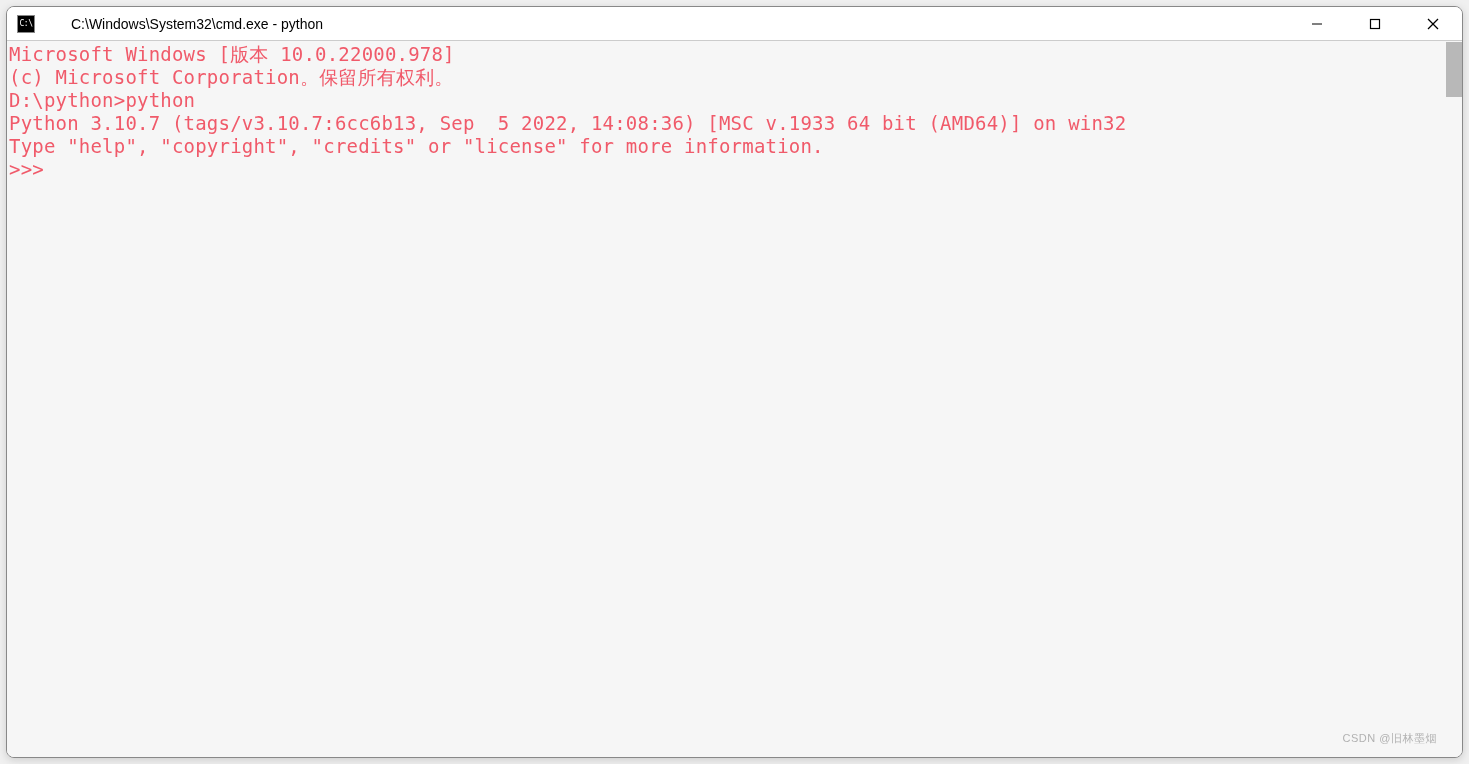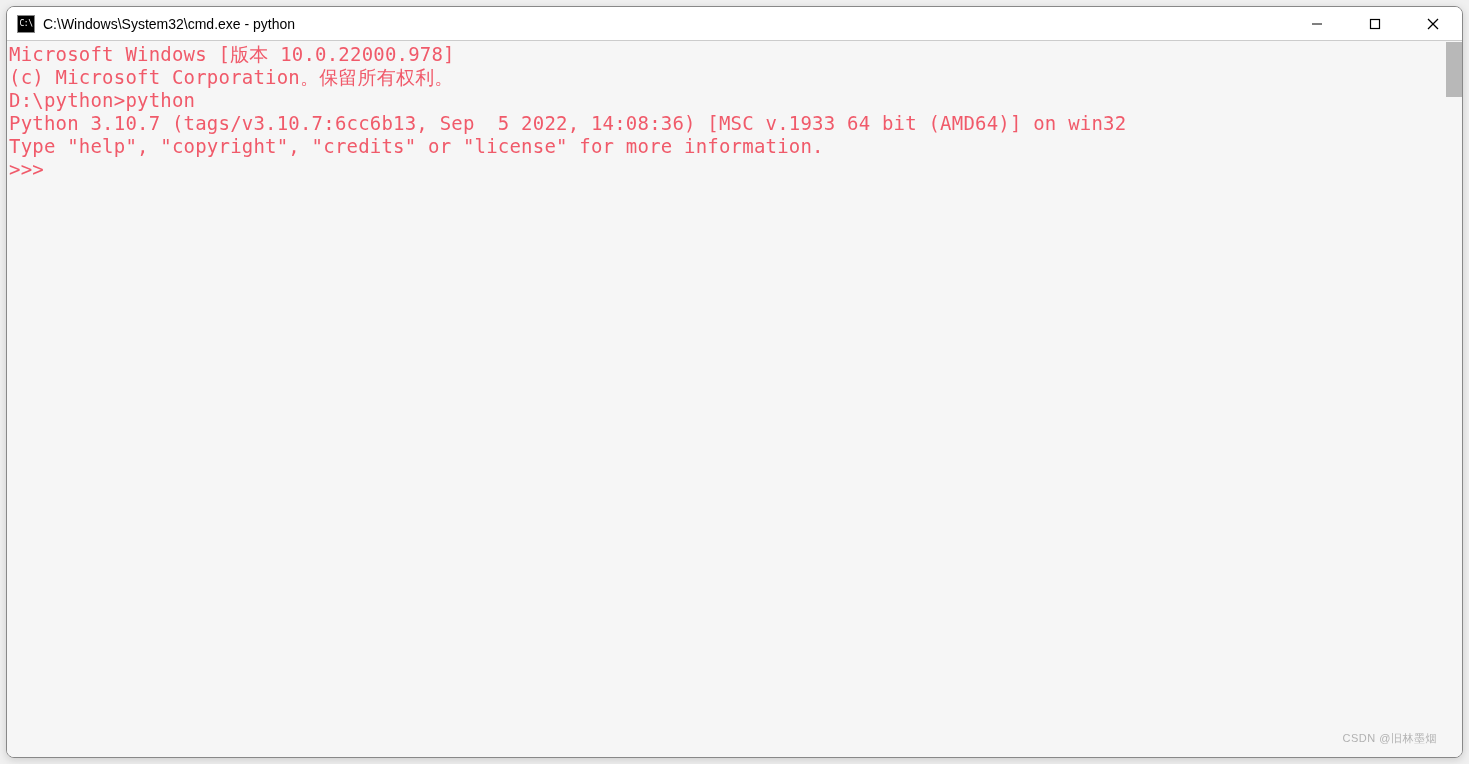--- a/index.html
+++ b/index.html
@@ -49,20 +49,21 @@
       font-size: 8px;
       font-family: "Consolas", monospace;
       letter-spacing: -0.5px;
     }
     .titlebar-title {
       flex: 1;
       font-size: 14px;
       color: #000;
       font-weight: 400;
       white-space: nowrap;
+      margin-left: 28px;
     }
     .win-controls {
       display: flex;
       height: 100%;
     }
     .win-btn {
       width: 58px;
       height: 100%;
       display: flex;
       align-items: center;

